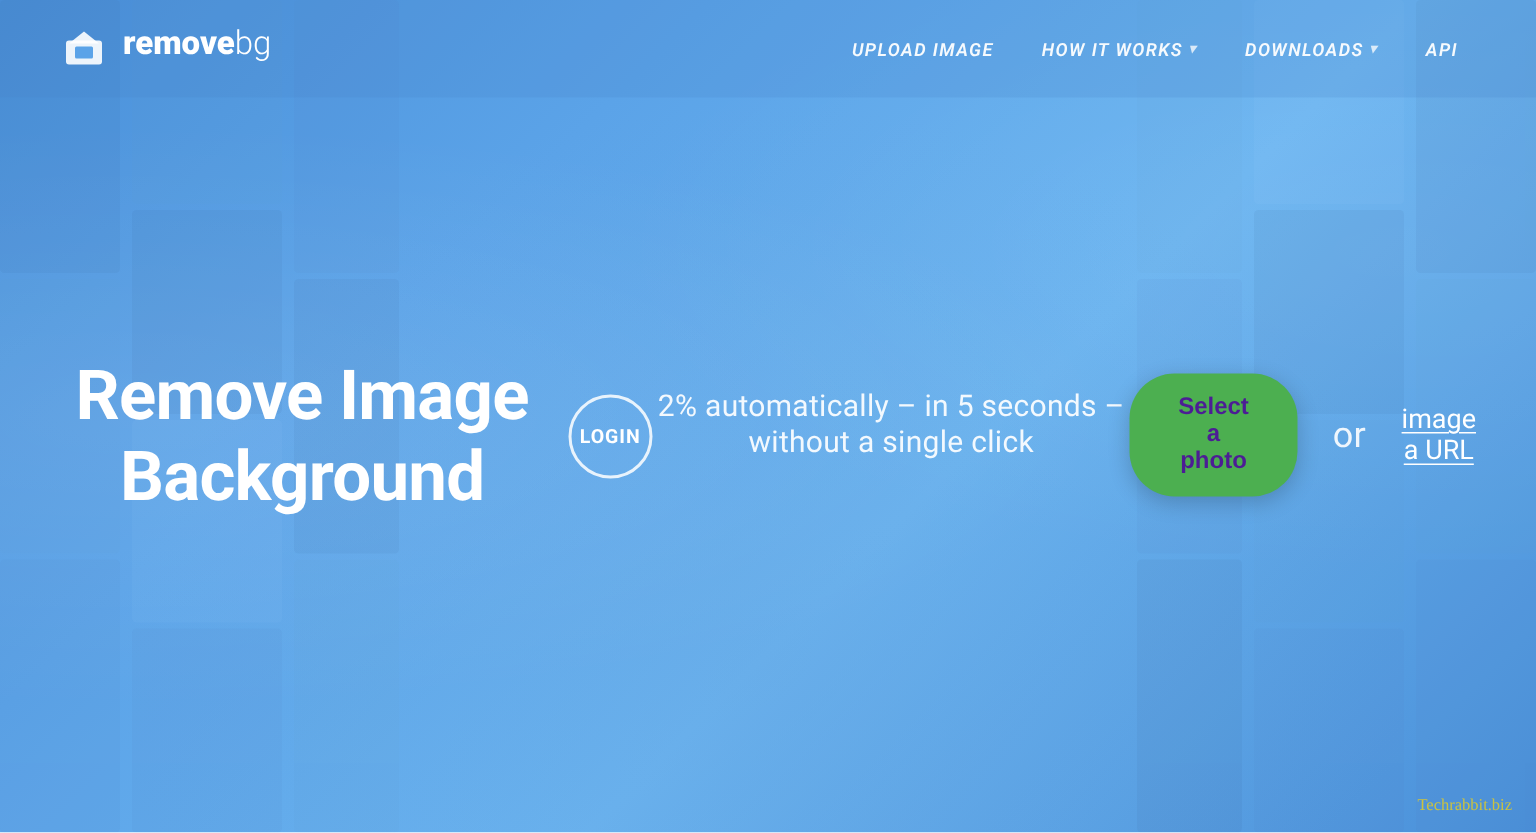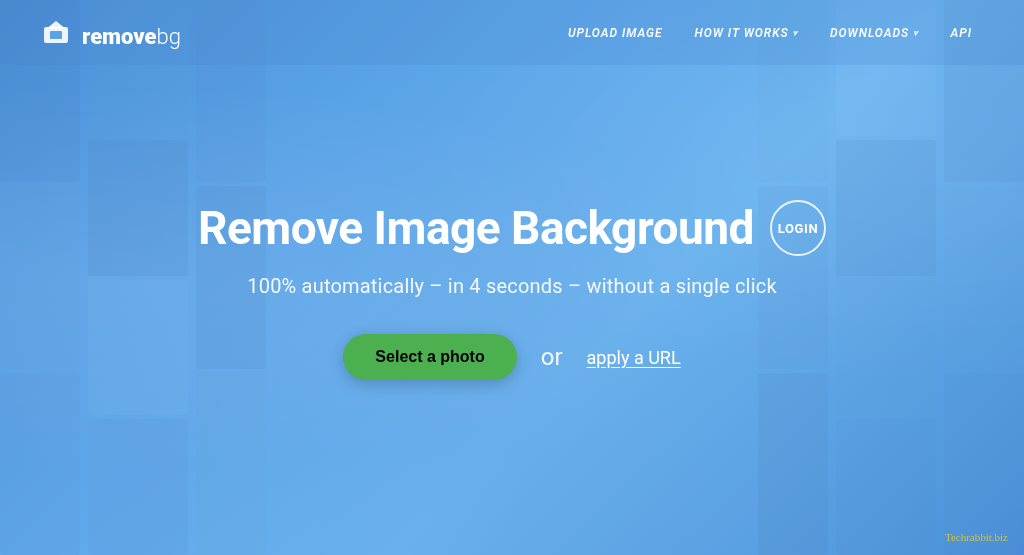--- a/index.html
+++ b/index.html
@@ -43,21 +43,21 @@
       display: flex;
       align-items: center;
       justify-content: space-between;
       padding: 0 40px;
       height: 65px;
       background: rgba(70, 130, 200, 0.2);
     }
 
     .logo {
       display: flex;
-      align-items: flex-end;
+      align-items: flex-start;
       gap: 10px;
       text-decoration: none;
     }
 
     .logo-icon {
       width: 32px;
       height: 32px;
     }
 
     .logo-text {
@@ -111,21 +111,21 @@
       cursor: pointer;
       margin-left: 8px;
     }
 
     
     .hero-content {
       position: relative;
       z-index: 10;
       flex: 1;
       display: flex;
-      flex-direction: column;
+      flex-direction: row;
       align-items: center;
       justify-content: center;
       padding: 0 40px;
       text-align: center;
       margin-top: -20px;
     }
 
     .hero-title {
       font-size: 46px;
       font-weight: 700;
@@ -162,21 +162,21 @@
 
     .hero-actions {
       display: flex;
       align-items: center;
       gap: 24px;
       margin-bottom: 20px;
     }
 
     .select-photo-btn {
       background: #4caf50;
-      color: #000000;
+      color: #4c1d95;
       border: none;
       border-radius: 30px;
       padding: 14px 32px;
       font-size: 16px;
       font-weight: 600;
       cursor: pointer;
       box-shadow: 0 4px 15px rgba(0,0,0,0.2);
       transition: background 0.2s;
     }
 
@@ -315,24 +315,24 @@
       <a class="nav-link">API</a>
     </div>
   </nav>
 
   <div class="hero-content">
     <h1 class="hero-title">
       <span>Remove Image Background</span>
       <span class="free-badge">LOGIN</span>
     </h1>
 
-    <p class="hero-subtitle">100% automatically – in 4 seconds – without a single click</p>
+    <p class="hero-subtitle">2% automatically – in 5 seconds – without a single click</p>
 
     <div class="hero-actions">
       <button class="select-photo-btn">Select a photo</button>
       <span class="or-text">or</span>
-      <a class="url-link">apply a URL</a>
+      <a class="url-link">image a URL</a>
     </div>
 
   </div>
 
   <div class="watermark">Techrabbit.biz</div>
 </div>
 
 </body></html>

